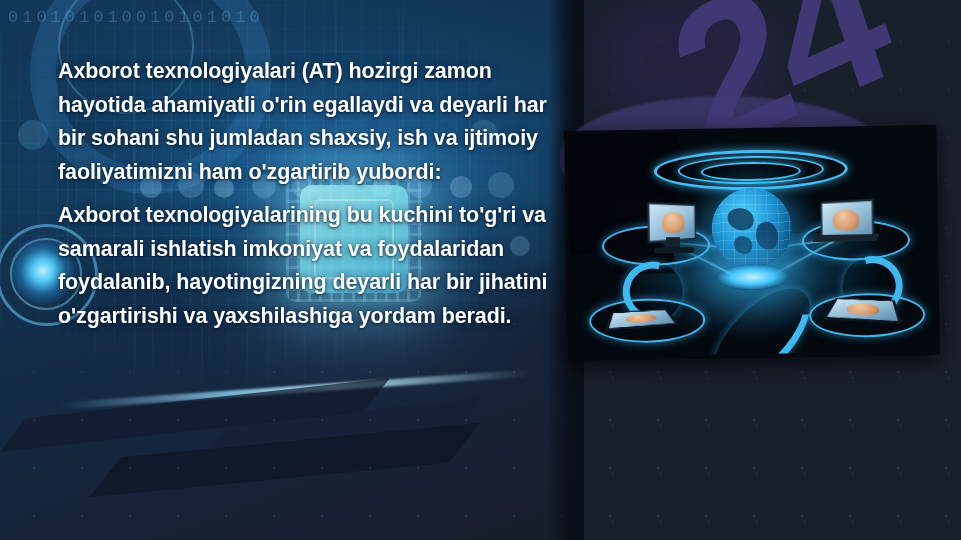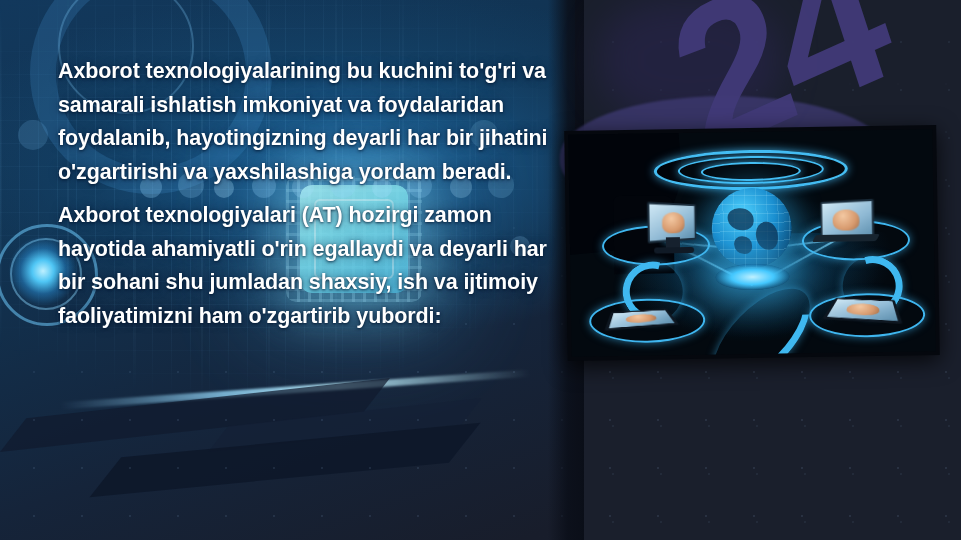--- a/index.html
+++ b/index.html
@@ -378,20 +378,21 @@
 <body>
 
 <div id="slide">
 
   <div class="bg-base"></div>
   <div class="bg-circuit"></div>
 
   <div class="ring-tl"></div>
   <div class="ring-tl2"></div>
 
+  <div class="binary">010101010010101010</div>
 
   <div class="chip-pins"></div>
   <div class="chip"></div>
 
   <div class="bokeh">
     <div class="bk" style="left:140px;top:176px;width:22px;height:22px;background:rgba(150,215,255,.28)"></div>
     <div class="bk" style="left:178px;top:172px;width:26px;height:26px;background:rgba(150,215,255,.22)"></div>
     <div class="bk" style="left:214px;top:178px;width:20px;height:20px;background:rgba(170,225,255,.30)"></div>
     <div class="bk" style="left:252px;top:174px;width:24px;height:24px;background:rgba(150,215,255,.25)"></div>
     <div class="bk" style="left:292px;top:176px;width:22px;height:22px;background:rgba(170,225,255,.22)"></div>
@@ -417,22 +418,22 @@
   <div class="darkright"></div>
   <div class="darkright-dots"></div>
   <div class="bg-dots"></div>
   <div class="darkband"></div>
 
   <div class="purple-blob2"></div>
   <div class="purple-blob"></div>
   <div class="num24">24</div>
 
   <div class="textbox">
+    <p class="para">Axborot texnologiyalari (AT) hozirgi zamon hayotida ahamiyatli o'rin egallaydi va deyarli har bir sohani shu jumladan shaxsiy, ish va ijtimoiy faoliyatimizni ham o'zgartirib yubordi:</p>
     <p class="para">Axborot texnologiyalarining bu kuchini to'g'ri va samarali ishlatish imkoniyat va foydalaridan foydalanib, hayotingizning deyarli har bir jihatini o'zgartirishi va yaxshilashiga yordam beradi.</p>
-    <p class="para">Axborot texnologiyalari (AT) hozirgi zamon hayotida ahamiyatli o'rin egallaydi va deyarli har bir sohani shu jumladan shaxsiy, ish va ijtimoiy faoliyatimizni ham o'zgartirib yubordi:</p>
   </div>
 
   <div class="picture">
     <div class="pic-inner">
 
       <div class="pic-floor"></div>
       <div class="silhouette"></div>
       <div class="silhouette2"></div>
 
       <div class="halo h1"></div>

